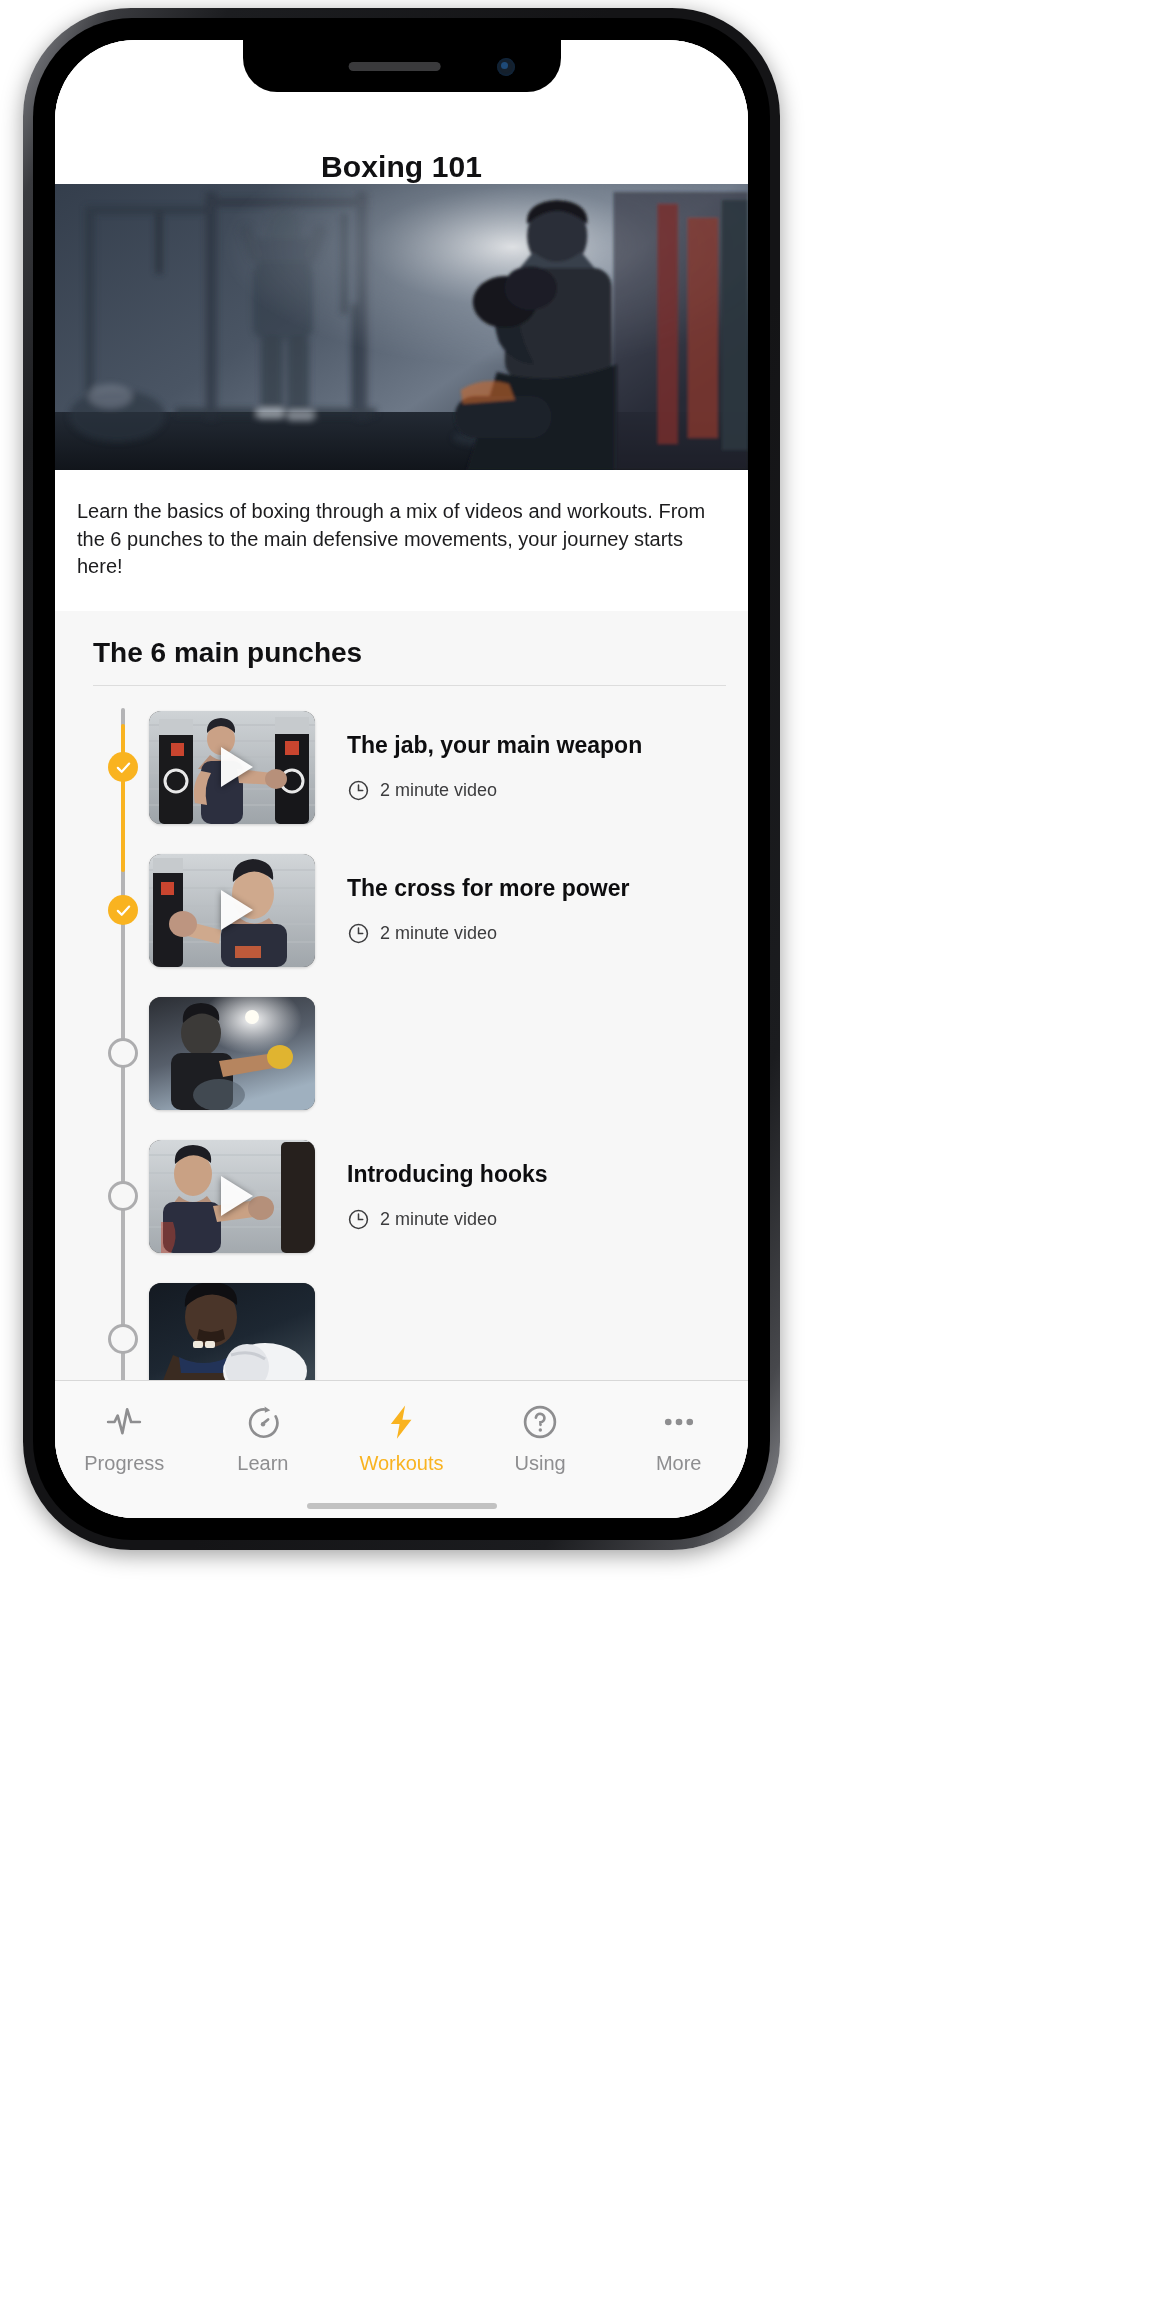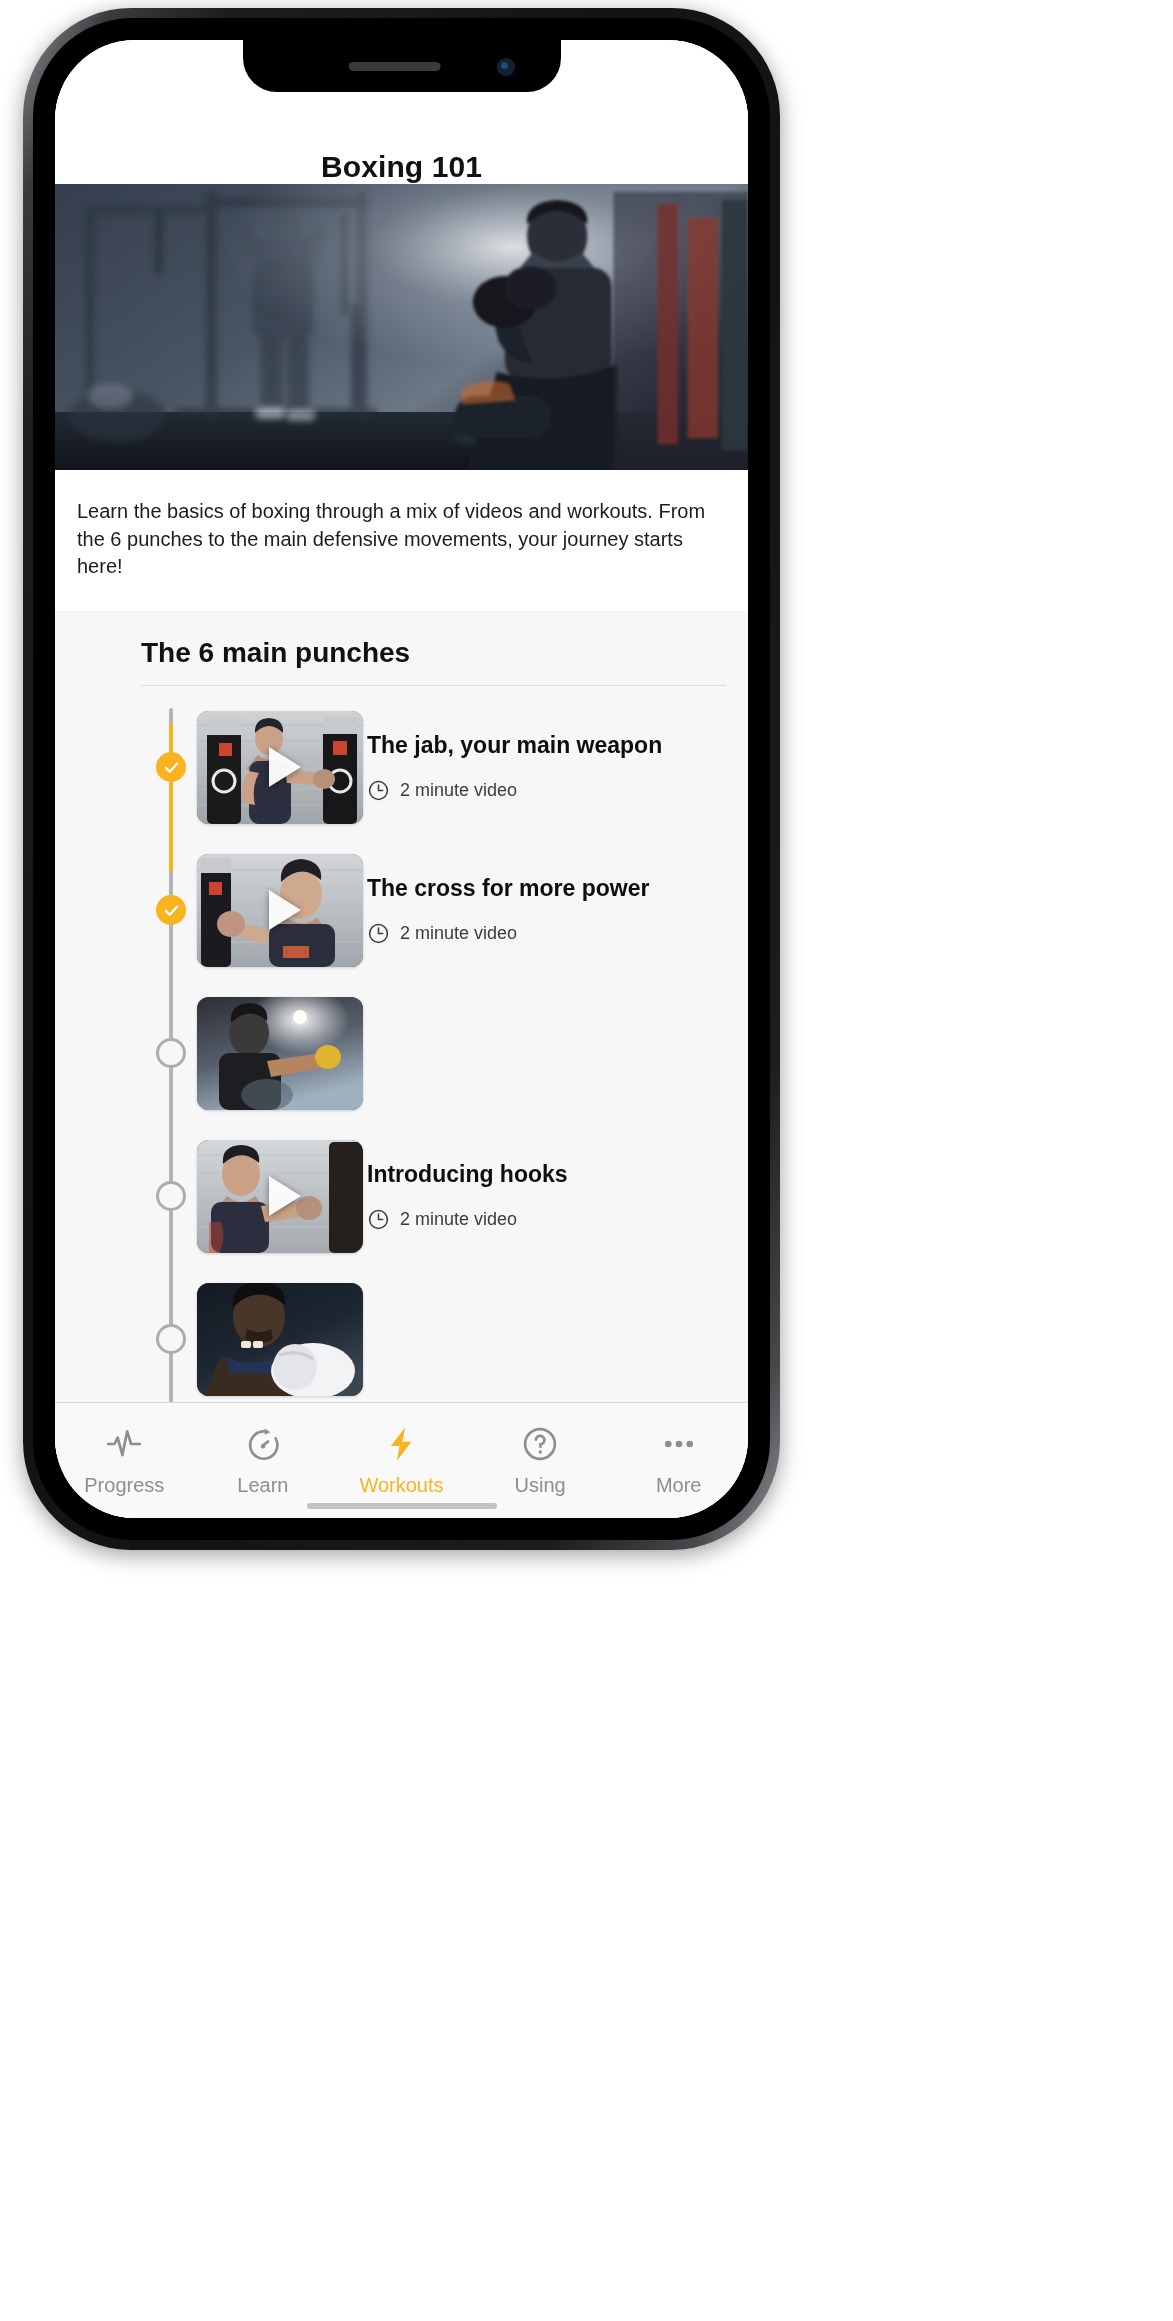--- a/index.html
+++ b/index.html
@@ -151,21 +151,20 @@
     line-height: 1.38;
     color: #1c1c1e;
   }
 
   .section {
     flex: 1 1 auto;
     background: #f7f7f7;
     padding: 26px 0 0 16px;
     overflow: hidden;
     position: relative;
-    margin-left: 48px;
   }
   .section-head {
     font-size: 28px;
     font-weight: bold;
     color: #111113;
     padding: 0 22px 16px 22px;
   }
   .section-rule {
     height: 1px;
     background: #dddddd;
@@ -195,21 +194,21 @@
     width: 4px;
     background: #f9b320;
     border-radius: 2px;
     z-index: 1;
   }
 
   .row {
     position: relative;
     display: flex;
     align-items: center;
-    gap: 4px;
+    gap: 32px;
     padding: 10px 18px 10px 78px;
     height: 143px;
     z-index: 2;
   }
 
   .node {
     position: absolute;
     left: 52px;
     top: 50%;
     transform: translate(-50%,-50%);
@@ -269,21 +268,21 @@
     gap: 10px;
     font-size: 18px;
     color: #3c3c3e;
     white-space: nowrap;
   }
   .clock { flex: 0 0 auto; width: 23px; height: 23px; display: block; }
 
   
   .tabbar {
     flex: 0 0 auto;
-    height: 116px;
+    height: 138px;
     background: #f9f9f9;
     border-top: 1px solid #d8d8d8;
     display: flex;
     align-items: flex-start;
     padding-top: 22px;
   }
   .tab {
     flex: 1 1 0;
     display: flex;
     flex-direction: column;

